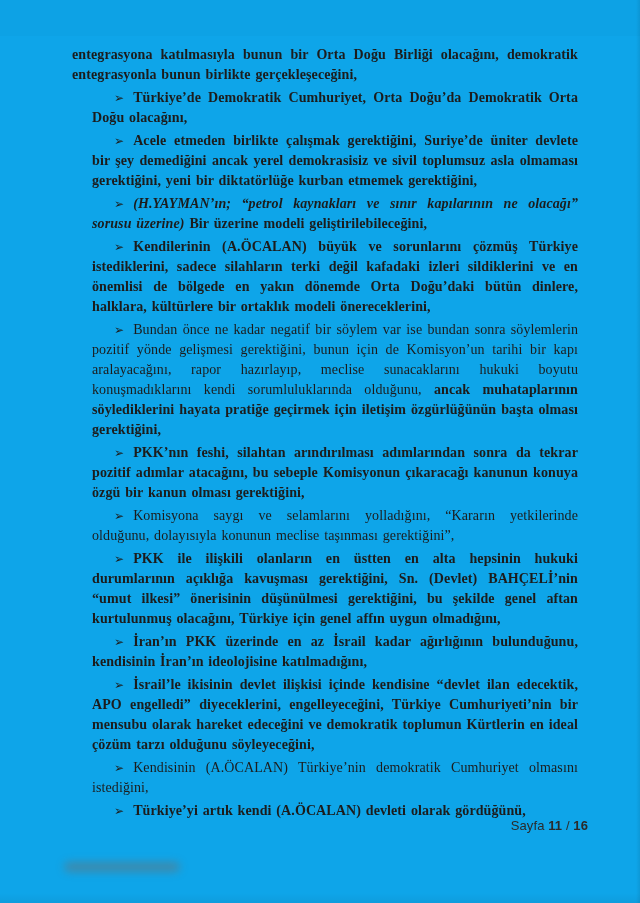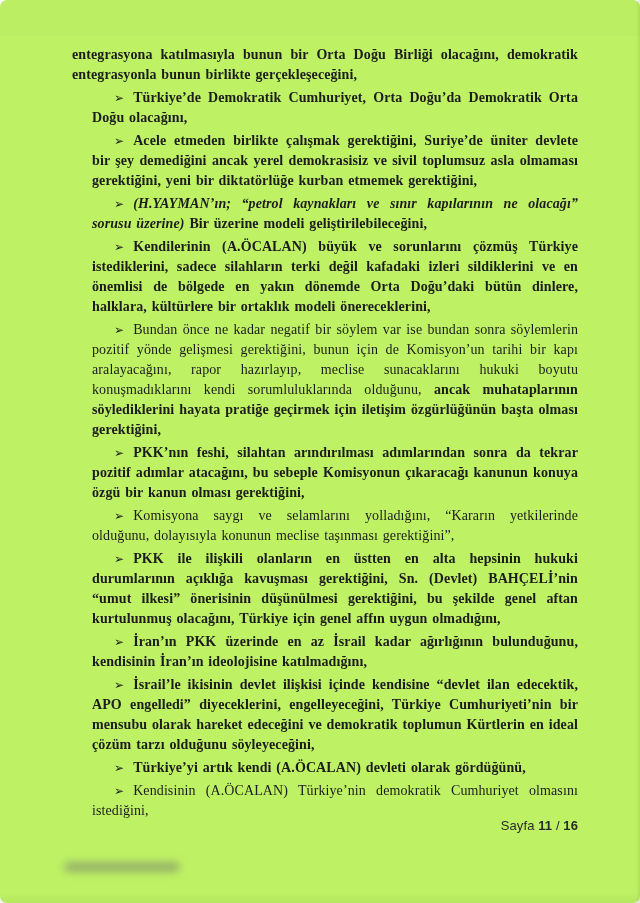--- a/index.html
+++ b/index.html
@@ -6,22 +6,21 @@
   body {
     width: 640px; height: 903px;
     background: #fdfdfd;
     position: relative;
     overflow: hidden;
     font-family: "Liberation Serif", "DejaVu Serif", serif;
     color: #1c1c1c;
   }
   .page {
     position: absolute; inset: 0;
-    background: #bef264;
-    border-radius: 7px;
+    background: #0ea5e9;
   }
   
   .scan-shade-top {
     position: absolute; top: 0; left: 0; right: 0; height: 36px;
     background: rgba(0,0,0,0.015);
   }
   .scan-edge-right {
     position: absolute; top: 0; right: 0; width: 4px; height: 100%;
     background: linear-gradient(to left, rgba(0,0,0,0.08), rgba(0,0,0,0));
   }
@@ -48,21 +47,21 @@
   .para .arrow {
     font-weight: normal;
     font-style: normal;
     font-size: 12px;
     padding-right: 9px;
     display: inline;
   }
   .b { font-weight: bold; }
   .i { font-style: italic; }
   .footer {
-    position: absolute; top: 818px; right: 62px;
+    position: absolute; top: 818px; right: 52px;
     font-family: "Liberation Sans", "DejaVu Sans", sans-serif;
     font-size: 13px; color: #2b2b2b;
     letter-spacing: 0.1px;
   }
   .footer .num { font-weight: bold; }
 </style>
 </head>
 <body>
 
 <div class="page">
@@ -73,22 +72,22 @@
       <p class="para bullet"><span class="arrow">➢</span><span class="b">Türkiye’de Demokratik Cumhuriyet, Orta Doğu’da Demokratik Orta Doğu olacağını,</span></p>
       <p class="para bullet"><span class="arrow">➢</span><span class="b">Acele etmeden birlikte çalışmak gerektiğini, Suriye’de üniter devlete bir şey demediğini ancak yerel demokrasisiz ve sivil toplumsuz asla olmaması gerektiğini, yeni bir diktatörlüğe kurban etmemek gerektiğini,</span></p>
       <p class="para bullet"><span class="arrow">➢</span><span class="b i">(H.YAYMAN’ın; “petrol kaynakları ve sınır kapılarının ne olacağı” sorusu üzerine) </span><span class="b">Bir üzerine modeli geliştirilebileceğini,</span></p>
       <p class="para bullet"><span class="arrow">➢</span><span class="b">Kendilerinin (A.ÖCALAN) büyük ve sorunlarını çözmüş Türkiye istediklerini, sadece silahların terki değil kafadaki izleri sildiklerini ve en önemlisi de bölgede en yakın dönemde Orta Doğu’daki bütün dinlere, halklara, kültürlere bir ortaklık modeli önereceklerini,</span></p>
       <p class="para bullet"><span class="arrow">➢</span><span>Bundan önce ne kadar negatif bir söylem var ise bundan sonra söylemlerin pozitif yönde gelişmesi gerektiğini, bunun için de Komisyon’un tarihi bir kapı aralayacağını, rapor hazırlayıp, meclise sunacaklarını hukuki boyutu konuşmadıklarını kendi sorumluluklarında olduğunu, </span><span class="b">ancak muhataplarının söylediklerini hayata pratiğe geçirmek için iletişim özgürlüğünün başta olması gerektiğini,</span></p>
       <p class="para bullet"><span class="arrow">➢</span><span class="b">PKK’nın feshi, silahtan arındırılması adımlarından sonra da tekrar pozitif adımlar atacağını, bu sebeple Komisyonun çıkaracağı kanunun konuya özgü bir kanun olması gerektiğini,</span></p>
       <p class="para bullet"><span class="arrow">➢</span><span>Komisyona saygı ve selamlarını yolladığını, “Kararın yetkilerinde olduğunu, dolayısıyla konunun meclise taşınması gerektiğini”,</span></p>
       <p class="para bullet"><span class="arrow">➢</span><span class="b">PKK ile ilişkili olanların en üstten en alta hepsinin hukuki durumlarının açıklığa kavuşması gerektiğini, Sn. (Devlet) BAHÇELİ’nin “umut ilkesi” önerisinin düşünülmesi gerektiğini, bu şekilde genel aftan kurtulunmuş olacağını, Türkiye için genel affın uygun olmadığını,</span></p>
       <p class="para bullet"><span class="arrow">➢</span><span class="b">İran’ın PKK üzerinde en az İsrail kadar ağırlığının bulunduğunu, kendisinin İran’ın ideolojisine katılmadığını,</span></p>
       <p class="para bullet"><span class="arrow">➢</span><span class="b">İsrail’le ikisinin devlet ilişkisi içinde kendisine “devlet ilan edecektik, APO engelledi” diyeceklerini, engelleyeceğini, Türkiye Cumhuriyeti’nin bir mensubu olarak hareket edeceğini ve demokratik toplumun Kürtlerin en ideal çözüm tarzı olduğunu söyleyeceğini,</span></p>
+      <p class="para bullet"><span class="arrow">➢</span><span>Kendisinin (A.ÖCALAN) Türkiye’nin demokratik Cumhuriyet olmasını istediğini,</span></p>
       <p class="para bullet"><span class="arrow">➢</span><span class="b">Türkiye’yi artık kendi (A.ÖCALAN) devleti olarak gördüğünü,</span></p>
-      <p class="para bullet"><span class="arrow">➢</span><span>Kendisinin (A.ÖCALAN) Türkiye’nin demokratik Cumhuriyet olmasını istediğini,</span></p>
     </main>
 
   <div class="footer">
     <span>Sayfa</span>
     <span class="num">11</span>
     <span>/</span>
     <span class="num">16</span>
   </div>
 
   <div class="scan-smudge"></div>

